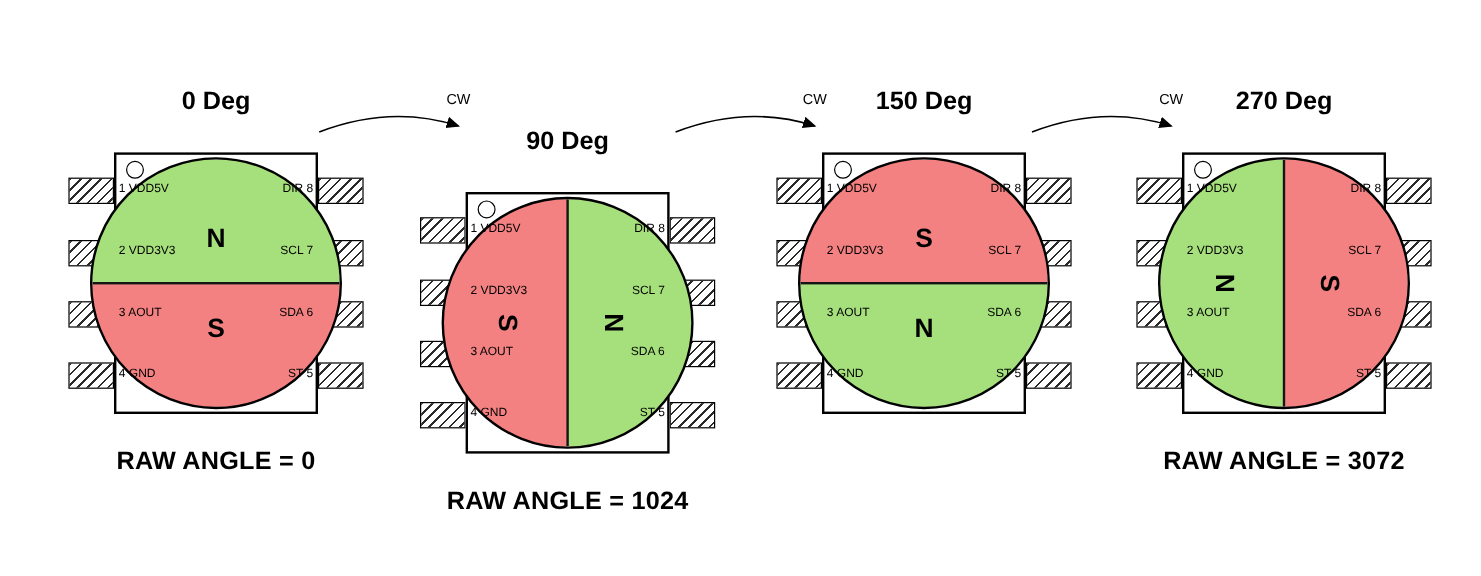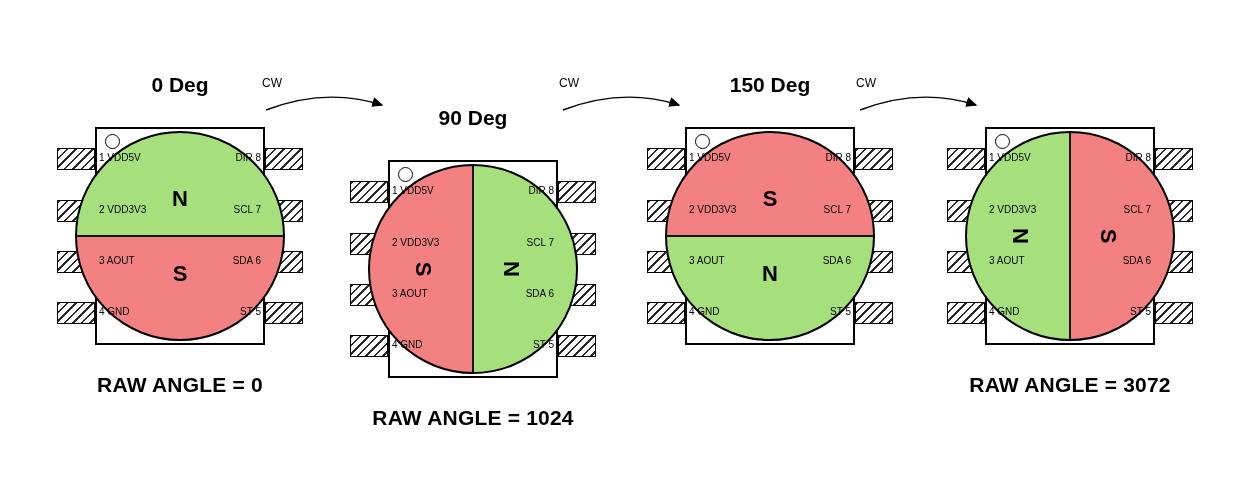--- a/index.html
+++ b/index.html
@@ -63,21 +63,21 @@
   .pl { position:absolute; font-size:10px; white-space:nowrap; }
   .pl.l { left:69px; }
   .pl.r { right:69px; text-align:left; }
   .lr0 { top:87px; } .lr1 { top:139px; } .lr2 { top:190px; } .lr3 { top:241px; }
 
   .raw {
     position:absolute; top:308px; left:-25px; right:-25px;
     text-align:center; font-size:21px; font-weight:700; letter-spacing:0.2px;
   }
 
-  .cw-arrow { position:absolute; top:76px; width:130px; text-align:left; }
+  .cw-arrow { position:absolute; top:76px; width:130px; text-align:right; }
   .a0 { left:262px; } .a1 { left:559px; } .a2 { left:856px; }
   .cw { display:block; font-size:12px; margin-bottom:-8px; }
   .cw-arrow svg { display:block; }
 
   .defs-holder { position:absolute; width:0; height:0; }
 </style>
 </head>
 <body>
 
 <div class="canvas">
@@ -176,20 +176,21 @@
       <span class="pl l lr2">3 AOUT</span>
       <span class="pl l lr3">4 GND</span>
       <span class="pl r lr0">DIR 8</span>
       <span class="pl r lr1">SCL 7</span>
       <span class="pl r lr2">SDA 6</span>
       <span class="pl r lr3">ST 5</span>
     </div>
   </div>
 
   <div class="unit u3">
+    <div class="title">270 Deg</div>
     <div class="chip">
       <div class="pin left pr0"></div>
       <div class="pin left pr1"></div>
       <div class="pin left pr2"></div>
       <div class="pin left pr3"></div>
       <div class="pin right pr0"></div>
       <div class="pin right pr1"></div>
       <div class="pin right pr2"></div>
       <div class="pin right pr3"></div>
       <div class="chip-body">

